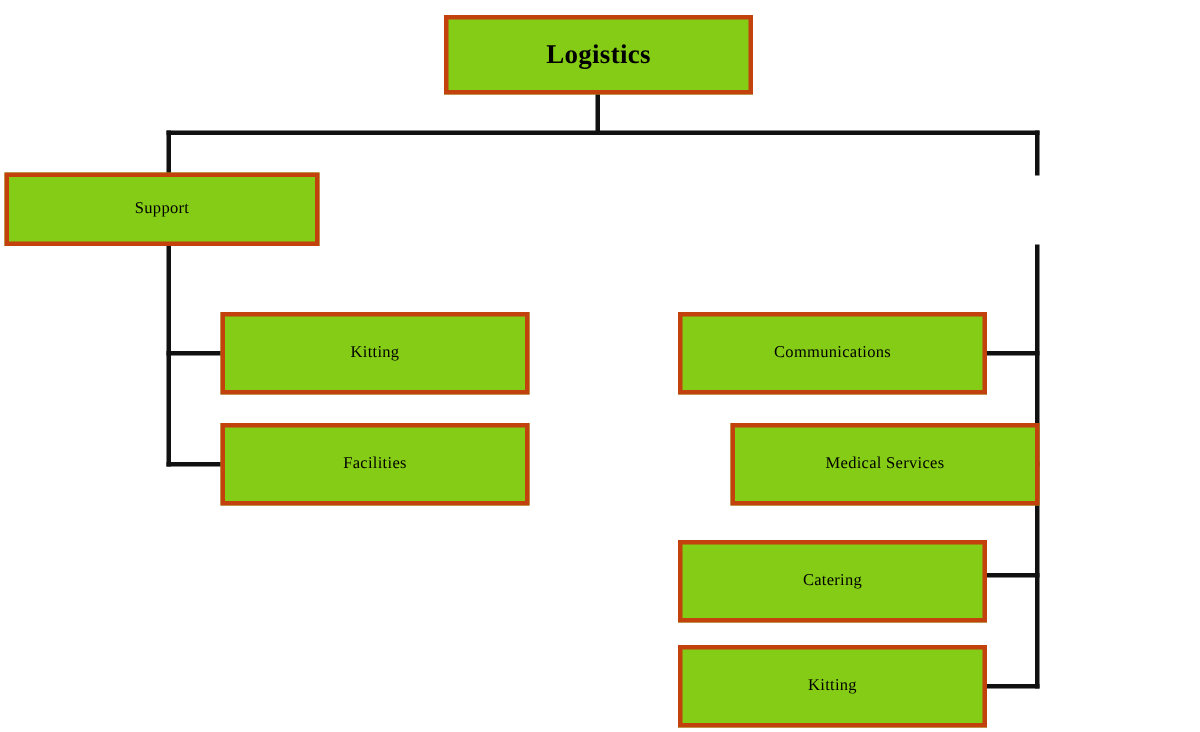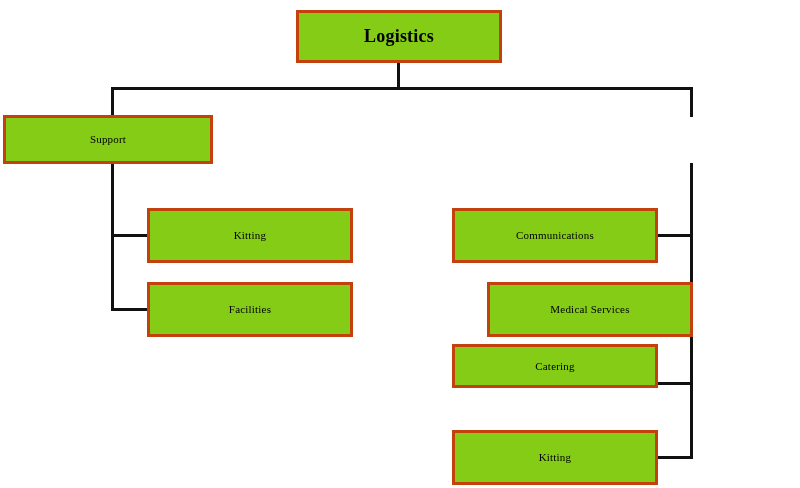--- a/index.html
+++ b/index.html
@@ -96,21 +96,21 @@
   </div>
 
   <div class="node" style="left:147px; top:282px; width:206px; height:55px;">
     <span class="node-label">Facilities</span>
   </div>
 
   <div class="node" style="left:452px; top:282px; width:206px; height:55px;margin-left:35px;">
     <span class="node-label">Medical Services</span>
   </div>
 
-  <div class="node" style="left:452px; top:344px; width:206px; height:44px;">
+  <div class="node" style="left:452px; top:360px; width:206px; height:55px;">
     <span class="node-label">Catering</span>
   </div>
 
   <div class="node" style="left:452px; top:430px; width:206px; height:55px;">
     <span class="node-label">Kitting</span>
   </div>
 
 </div>
 
 </body></html>

